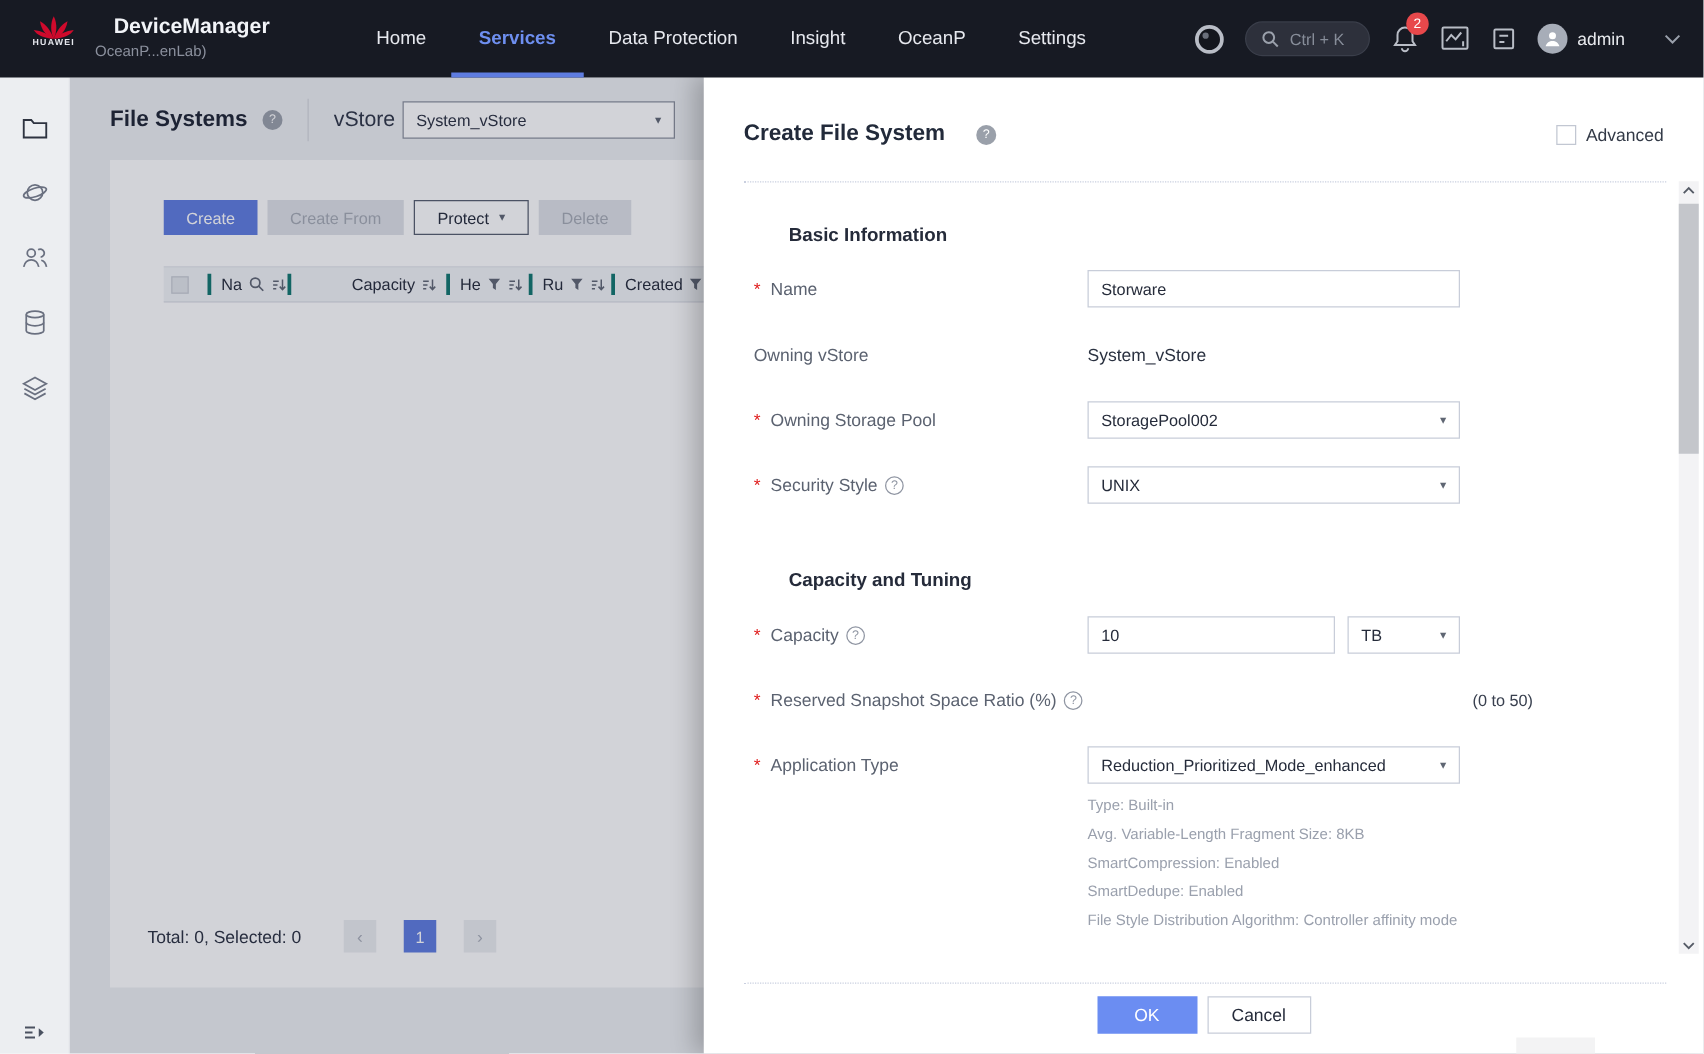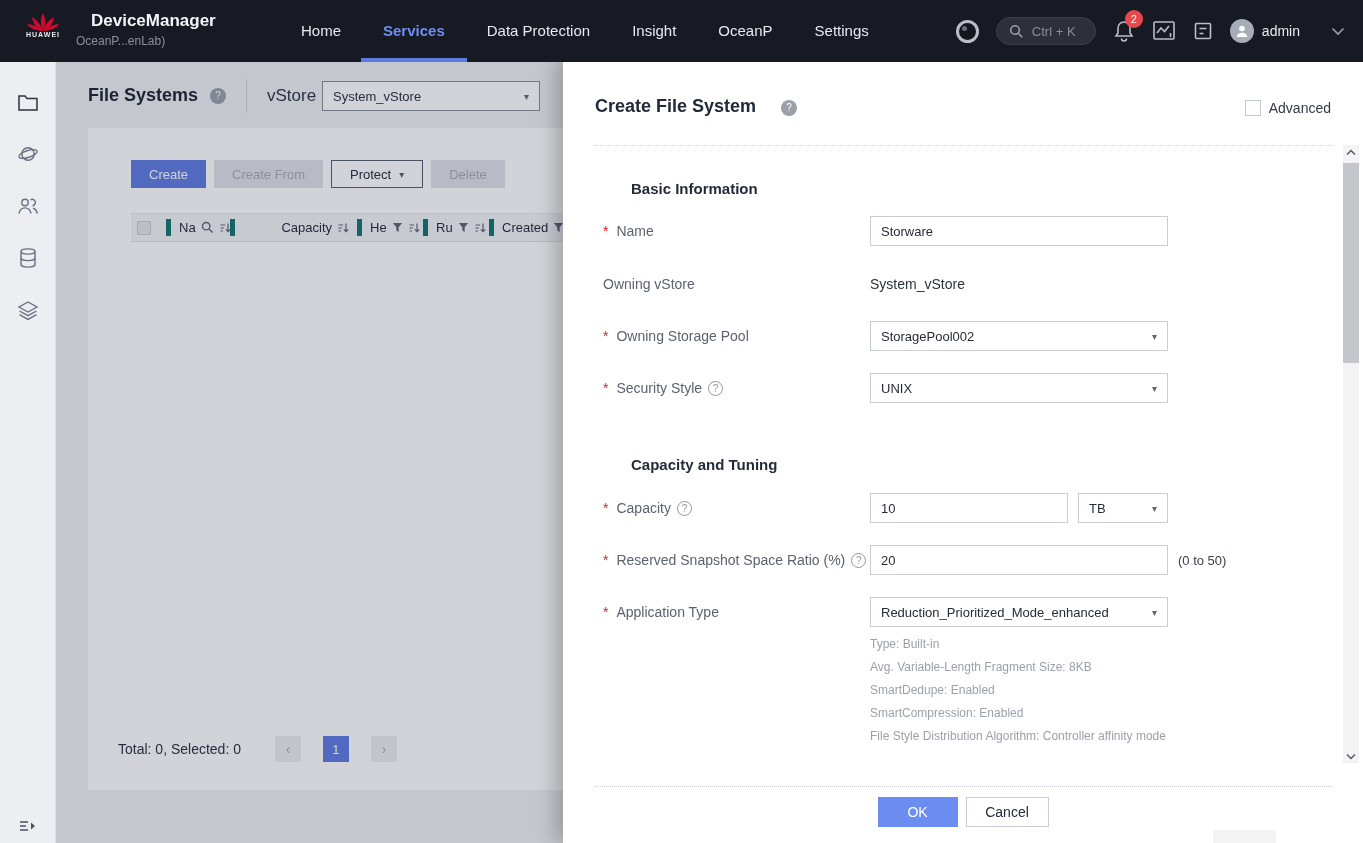--- a/index.html
+++ b/index.html
@@ -42,21 +42,21 @@
   .vstore-label { position:absolute; left:211px; top:24px; font-size:17px; color:#2e3546; }
   .vstore-select { position:absolute; left:266px; top:19px; width:218px; height:30px; background:#fff; border:1px solid #8a8f9c; display:flex; align-items:center; justify-content:space-between; padding:0 10px; font-size:13px; color:#2a3040; cursor:pointer; }
   .caret { color:#5f6673; font-size:10px; }
   .card { position:absolute; left:32px; top:66px; width:1240px; height:662px; background:#fff; }
   .toolbar { position:absolute; left:43px; top:32px; display:flex; gap:8px; }
   .btn { height:28px; padding:0 18px; font-size:13px; display:flex; align-items:center; gap:8px; cursor:pointer; border:none; font-family:inherit; }
   .btn-primary { background:#5e7ce0; color:#fff; }
   .btn-disabled { background:#dfe2e8; color:#a6abb5; }
   .btn-outline { background:#fff; border:1px solid #575e6e; color:#252b3a; }
   .thead { position:absolute; left:43px; top:85px; right:0; height:29px; background:#f2f4f7; border-top:1px solid #e6e9ed; border-bottom:1px solid #dde0e6; display:flex; align-items:center; font-size:13px; color:#252b3a; }
-  .th { display:flex; align-items:center; gap:5px; padding:0 8px; height:17px; border-left:5px solid #0f766e; cursor:pointer; white-space:nowrap; }
+  .th { display:flex; align-items:center; gap:5px; padding:0 8px; height:17px; border-left:3px solid #0f766e; cursor:pointer; white-space:nowrap; }
   .th:first-child { border-left:none; }
   .th-icon { color:#5f6673; display:flex; align-items:center; }
   .th-check { width:14px; height:14px; background:#e3e6ea; border:1px solid #c9cdd4; margin:0 15px 0 6px; cursor:pointer; }
   .pagination { position:absolute; left:30px; top:608px; display:flex; align-items:center; gap:22px; font-size:14px; color:#2a3040; }
   .pg-summary { margin-right:12px; }
   .pg-btn { width:26px; height:26px; background:#eceef1; color:#a9aeb8; display:flex; align-items:center; justify-content:center; font-size:14px; cursor:pointer; }
   .pg-current { width:26px; height:26px; background:#5e7ce0; color:#fff; display:flex; align-items:center; justify-content:center; font-size:13px; cursor:pointer; }
 
   .dim-overlay { position:absolute; left:56px; top:62px; width:1307px; height:781px; background:rgba(30,34,60,0.2); z-index:50; }
 
@@ -373,37 +373,36 @@
     <div class="f-select" style="top:433px; left:515px; width:90px">
       <span>TB</span>
       <span class="caret">▾</span>
     </div>
 
     <div class="f-label" style="top:492px">
       <span class="req">*</span>
       <span>Reserved Snapshot Space Ratio (%)</span>
       <span class="help-outline">?</span>
     </div>
-    <input class="f-input" style="top: 485px;" value="20">
     <span class="hint" style="top:493px">(0 to 50)</span>
 
     <div class="f-label" style="top:544px">
       <span class="req">*</span>
       <span>Application Type</span>
     </div>
     <div class="f-select" style="top:537px">
       <span>Reduction_Prioritized_Mode_enhanced</span>
       <span class="caret">▾</span>
     </div>
 
     <div class="info-lines">
       <div>Type: Built-in</div>
       <div>Avg. Variable-Length Fragment Size: 8KB</div>
+      <div>SmartCompression: Enabled</div>
       <div>SmartDedupe: Enabled</div>
-      <div>SmartCompression: Enabled</div>
       <div>File Style Distribution Algorithm: Controller affinity mode</div>
     </div>
 
     <div class="dotted bottom"></div>
     <div class="dlg-footer">
       <button class="btn-ok">OK</button>
       <button class="btn-cancel">Cancel</button>
     </div>
 
     <div class="scrollbar">

